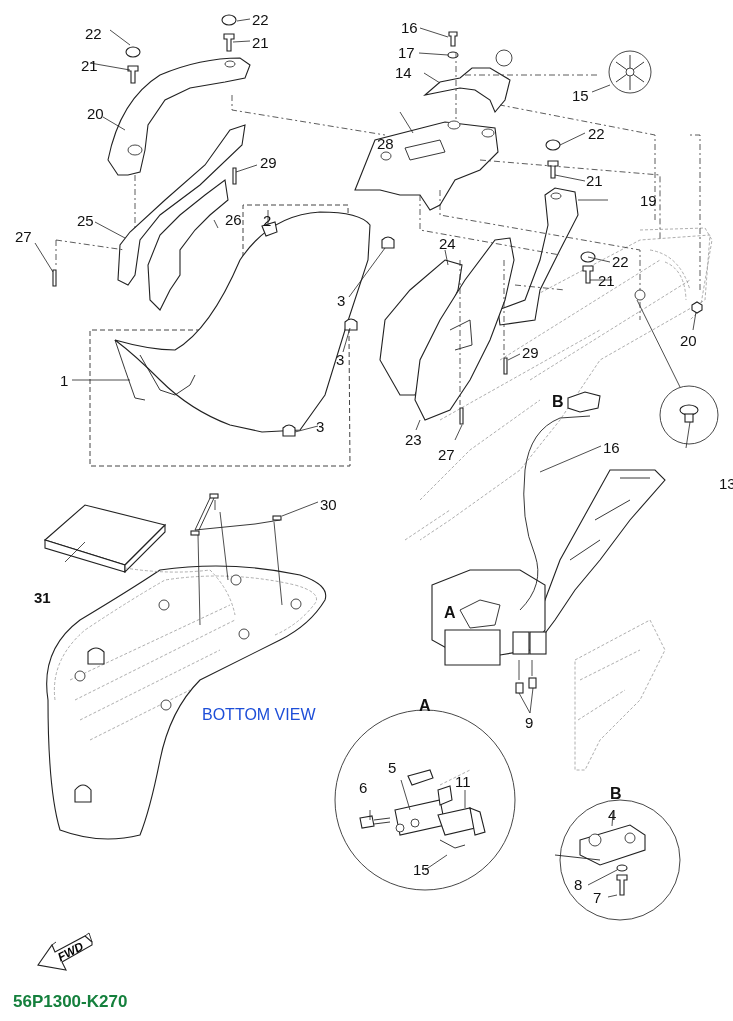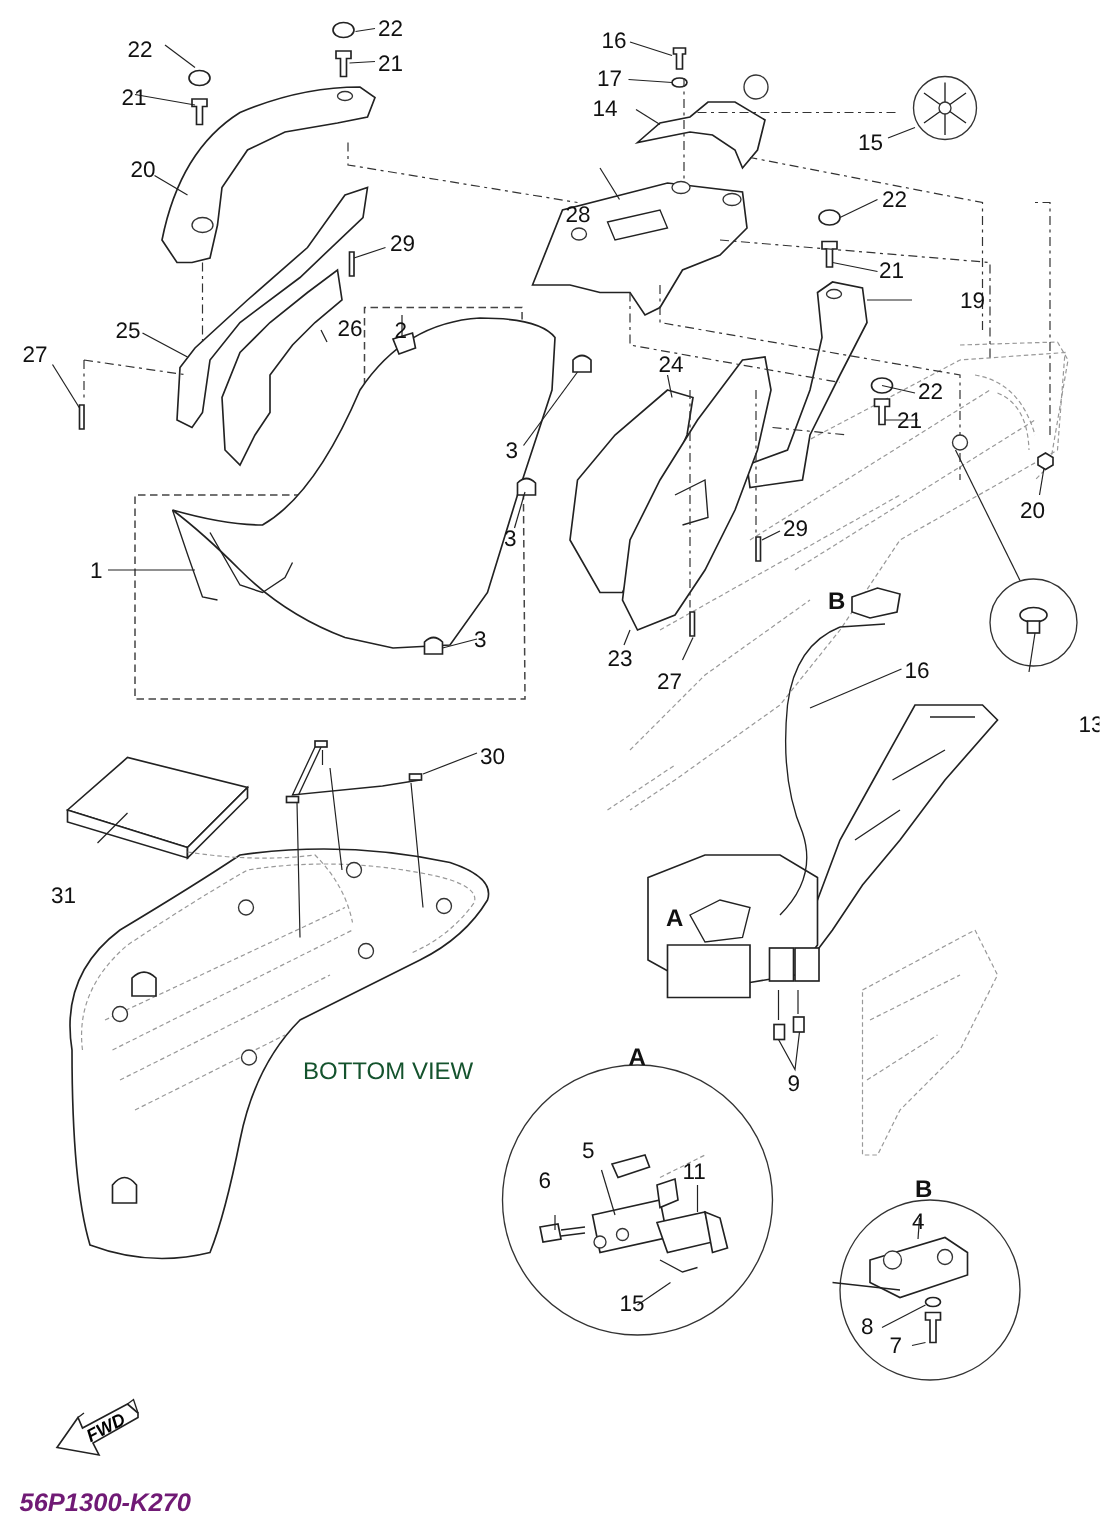--- a/index.html
+++ b/index.html
@@ -1,21 +1,21 @@
 <!DOCTYPE html>
 <html><head>
 <meta charset="utf-8">
 <style>
   html, body { margin:0; padding:0; background:#ffffff; }
   body { width:733px; height:1021px; position:relative; overflow:hidden; font-family:"Liberation Sans", sans-serif; color:#111; }
   #diagram { position:absolute; left:0; top:0; width:733px; height:965px; }
   .lbl { position:absolute; font-size:15px; line-height:15px; color:#111; white-space:nowrap; font-family:"Liberation Sans", sans-serif; }
   .lbl.bold { font-weight:bold; font-size:16px; }
-  .caption { position:absolute; font-size:16px; color:#14532d; font-family:"Liberation Sans", sans-serif; }
-  .code { position:absolute; left:13px; top:992px; font-size:17px; font-weight:bold; font-family:"Liberation Sans", sans-serif; color:#701a75;font-style:italic; }
+  .caption { position:absolute; font-size:16px; color:#1d4ed8; font-family:"Liberation Sans", sans-serif; }
+  .code { position:absolute; left:13px; top:992px; font-size:17px; font-weight:bold; font-family:"Liberation Sans", sans-serif; color:#15803d; }
   .fwd-text { font-family:"Liberation Sans", sans-serif; font-weight:bold; font-style:italic; font-size:12px; }
   svg .part { fill:#fff; stroke:#222; stroke-width:1.1; }
   svg .ghost { fill:none; stroke:#999; stroke-width:0.8; stroke-dasharray:3 2; }
   svg .dash { fill:none; stroke:#333; stroke-width:0.8; stroke-dasharray:6 3 2 3; }
   svg .box { fill:none; stroke:#444; stroke-width:1; stroke-dasharray:5 3; }
   svg .leader { stroke:#222; stroke-width:0.8; fill:none; }
   svg .thin { fill:none; stroke:#222; stroke-width:0.9; }
   svg .circ { fill:#fff; stroke:#333; stroke-width:0.9; }
 </style>
 </head>
@@ -332,21 +332,21 @@
 <span class="lbl" style="left:439px; top:236px;">24</span>
 <span class="lbl" style="left:522px; top:345px;">29</span>
 <span class="lbl" style="left:405px; top:432px;">23</span>
 <span class="lbl" style="left:438px; top:447px;">27</span>
 <span class="lbl" style="left:603px; top:440px;">16</span>
 <span class="lbl" style="left:675px; top:476px;margin-left:44px;">13</span>
 <span class="lbl bold" style="left:552px; top:394px;">B</span>
 <span class="lbl bold" style="left:444px; top:605px;">A</span>
 
 <span class="lbl" style="left:320px; top:497px;">30</span>
-<span class="lbl" style="left:34px; top:590px;">31</span>
+<span class="lbl" style="left:34px; top:590px;font-weight:bold;">31</span>
 <span class="caption" style="left:202px; top:706px;">BOTTOM VIEW</span>
 
 <span class="lbl" style="left:525px; top:715px;">9</span>
 <span class="lbl bold" style="left:419px; top:698px;">A</span>
 <span class="lbl" style="left:388px; top:760px;">5</span>
 <span class="lbl" style="left:359px; top:780px;">6</span>
 <span class="lbl" style="left:455px; top:774px;">11</span>
 <span class="lbl" style="left:413px; top:862px;">15</span>
 <span class="lbl bold" style="left:610px; top:786px;">B</span>
 <span class="lbl" style="left:608px; top:807px;">4</span>

